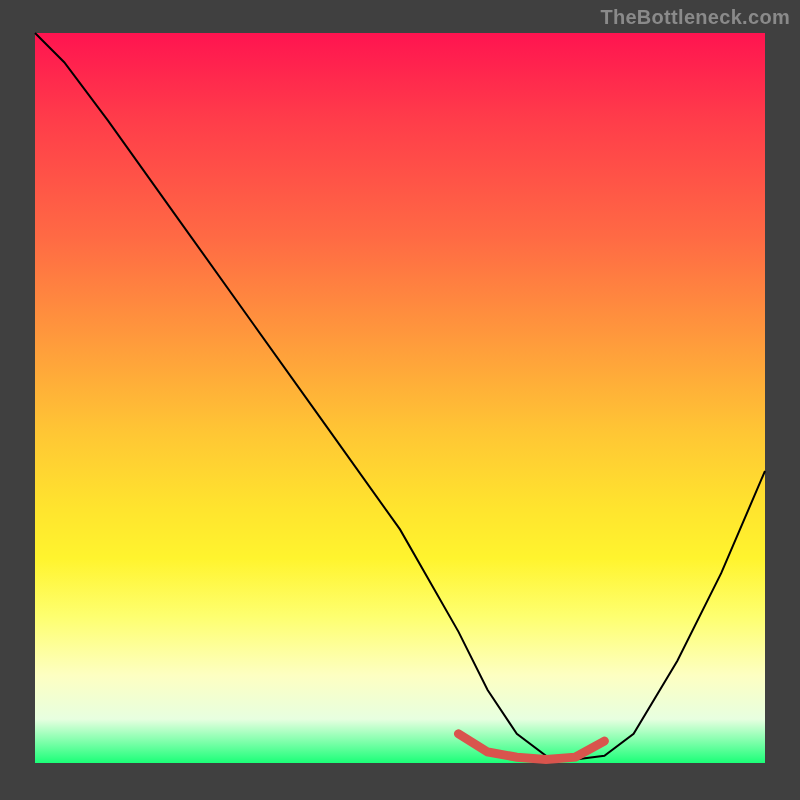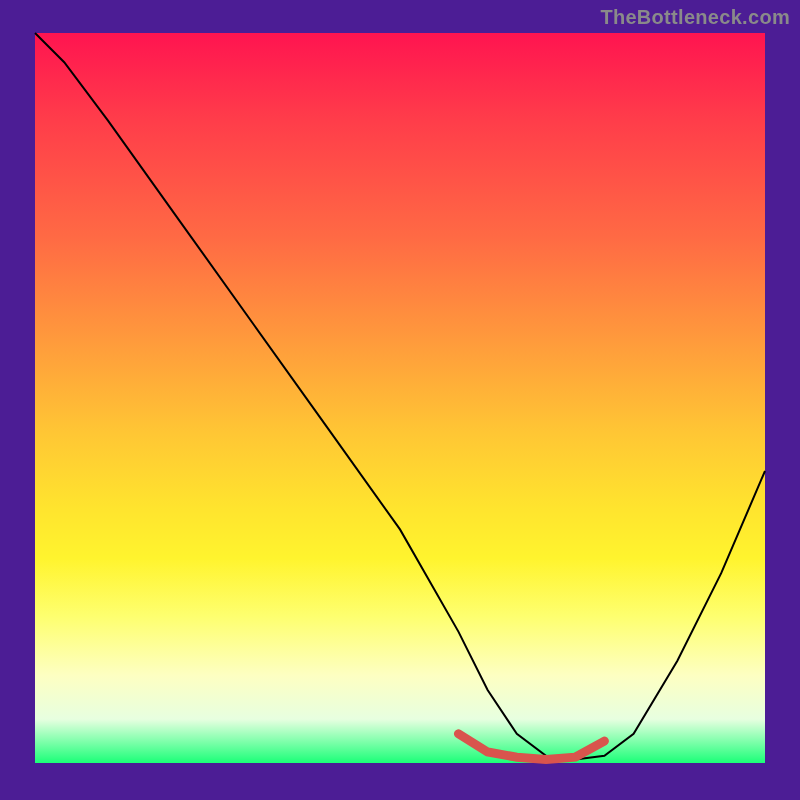--- a/index.html
+++ b/index.html
@@ -8,21 +8,21 @@
     background: #000;
     width: 800px;
     height: 800px;
     overflow: hidden;
     font-family: Arial, Helvetica, sans-serif;
   }
   .frame {
     position: relative;
     width: 800px;
     height: 800px;
-    background: #4c1d95;
+    background: #404040;
   }
   .watermark {
     position: absolute;
     top: 6px;
     right: 10px;
     color: #8a8a8a;
     font-size: 20px;
     font-weight: 600;
     letter-spacing: 0.3px;
   }

